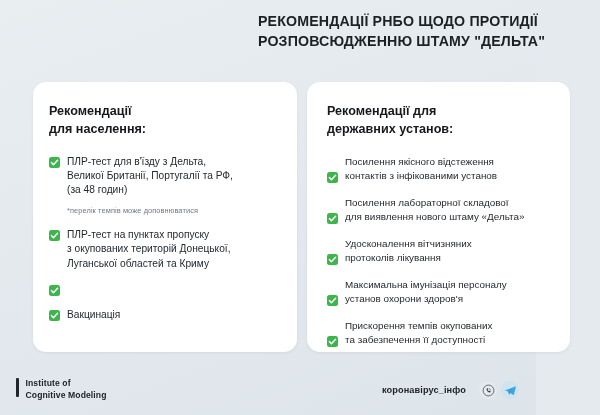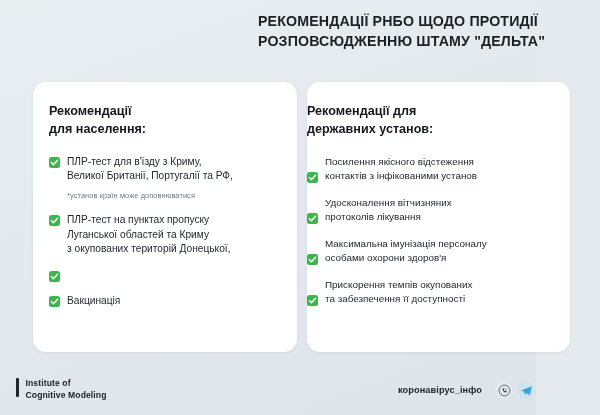--- a/index.html
+++ b/index.html
@@ -48,21 +48,21 @@
     gap: 10px;
   }
   .card {
     background: #ffffff;
     border-radius: 13px;
     box-sizing: border-box;
     position: relative;
     box-shadow: 0 1px 3px rgba(90,110,125,0.10);
   }
   .card-left  { width: 264px; padding: 20px 14px 20px 16px; }
-  .card-right { width: 263px; padding: 20px 12px 10px 0; }
+  .card-right { width: 263px; padding: 20px 12px 10px 20px; }
 
   .card-heading {
     font-size: 12.6px;
     font-weight: bold;
     color: #15181c;
     line-height: 1.45;
     margin: 0 0 16px 0;
   }
   .card-heading .line { display: block; }
 
@@ -122,21 +122,21 @@
     font-size: 8.6px;
     font-weight: bold;
     color: #20262c;
     line-height: 1.32;
     letter-spacing: 0.1px;
   }
   .logo-text .line { display: block; }
 
   .footer-right {
     position: absolute;
-    right: 1px;
+    right: 17px;
     bottom: 16px;
     display: flex;
     align-items: center;
   }
   .handle {
     font-size: 9.2px;
     font-weight: bold;
     color: #1d2328;
     letter-spacing: 0.1px;
     margin-right: 9px;
@@ -173,37 +173,38 @@
 
       <div class="item-list">
 
         <div class="item">
           <span class="check">
             <svg width="11" height="11" viewBox="0 0 11 11">
                 <path d="M2.4 5.6 L4.4 7.7 L8.6 3.2" stroke="#ffffff" stroke-width="1.5" fill="none" stroke-linecap="round" stroke-linejoin="round"></path>
               </svg>
           </span>
           <span class="item-text">
-            <span class="line">ПЛР-тест для в'їзду з Криму,</span>
+            <span class="line">ПЛР-тест для в'їзду з Дельта,</span>
             <span class="line">Великої Британії, Португалії та РФ,</span>
-          </span>
-        </div>
-
-        <div class="note">*установ країн може доповнюватися</div>
+            <span class="line">(за 48 годин)</span>
+          </span>
+        </div>
+
+        <div class="note">*перелік темпів може доповнюватися</div>
 
         <div class="item">
           <span class="check">
             <svg width="11" height="11" viewBox="0 0 11 11">
                 <path d="M2.4 5.6 L4.4 7.7 L8.6 3.2" stroke="#ffffff" stroke-width="1.5" fill="none" stroke-linecap="round" stroke-linejoin="round"></path>
               </svg>
           </span>
           <span class="item-text">
             <span class="line">ПЛР-тест на пунктах пропуску</span>
+            <span class="line">з окупованих територій Донецької,</span>
             <span class="line">Луганської областей та Криму</span>
-            <span class="line">з окупованих територій Донецької,</span>
           </span>
         </div>
 
         <div class="item">
           <span class="check">
             <svg width="11" height="11" viewBox="0 0 11 11">
                 <path d="M2.4 5.6 L4.4 7.7 L8.6 3.2" stroke="#ffffff" stroke-width="1.5" fill="none" stroke-linecap="round" stroke-linejoin="round"></path>
               </svg>
           </span>
           <span class="item-text">
@@ -237,20 +238,31 @@
             <svg width="11" height="11" viewBox="0 0 11 11">
                 <path d="M2.4 5.6 L4.4 7.7 L8.6 3.2" stroke="#ffffff" stroke-width="1.5" fill="none" stroke-linecap="round" stroke-linejoin="round"></path>
               </svg>
           </span>
           <span class="item-text">
             <span class="line">Посилення якісного відстеження</span>
             <span class="line">контактів з інфікованими установ</span>
           </span>
         </div>
 
+        <div class="item">
+          <span class="check">
+            <svg width="11" height="11" viewBox="0 0 11 11">
+                <path d="M2.4 5.6 L4.4 7.7 L8.6 3.2" stroke="#ffffff" stroke-width="1.5" fill="none" stroke-linecap="round" stroke-linejoin="round"></path>
+              </svg>
+          </span>
+          <span class="item-text">
+            <span class="line">Посилення лабораторної складової</span>
+            <span class="line">для виявлення нового штаму «Дельта»</span>
+          </span>
+        </div>
 
         <div class="item">
           <span class="check">
             <svg width="11" height="11" viewBox="0 0 11 11">
                 <path d="M2.4 5.6 L4.4 7.7 L8.6 3.2" stroke="#ffffff" stroke-width="1.5" fill="none" stroke-linecap="round" stroke-linejoin="round"></path>
               </svg>
           </span>
           <span class="item-text">
             <span class="line">Удосконалення вітчизняних</span>
             <span class="line">протоколів лікування</span>
@@ -258,21 +270,21 @@
         </div>
 
         <div class="item">
           <span class="check">
             <svg width="11" height="11" viewBox="0 0 11 11">
                 <path d="M2.4 5.6 L4.4 7.7 L8.6 3.2" stroke="#ffffff" stroke-width="1.5" fill="none" stroke-linecap="round" stroke-linejoin="round"></path>
               </svg>
           </span>
           <span class="item-text">
             <span class="line">Максимальна імунізація персоналу</span>
-            <span class="line">особами охорони здоров'я</span>
+            <span class="line">установ охорони здоров'я</span>
           </span>
         </div>
 
         <div class="item">
           <span class="check">
             <svg width="11" height="11" viewBox="0 0 11 11">
                 <path d="M2.4 5.6 L4.4 7.7 L8.6 3.2" stroke="#ffffff" stroke-width="1.5" fill="none" stroke-linecap="round" stroke-linejoin="round"></path>
               </svg>
           </span>
           <span class="item-text">

